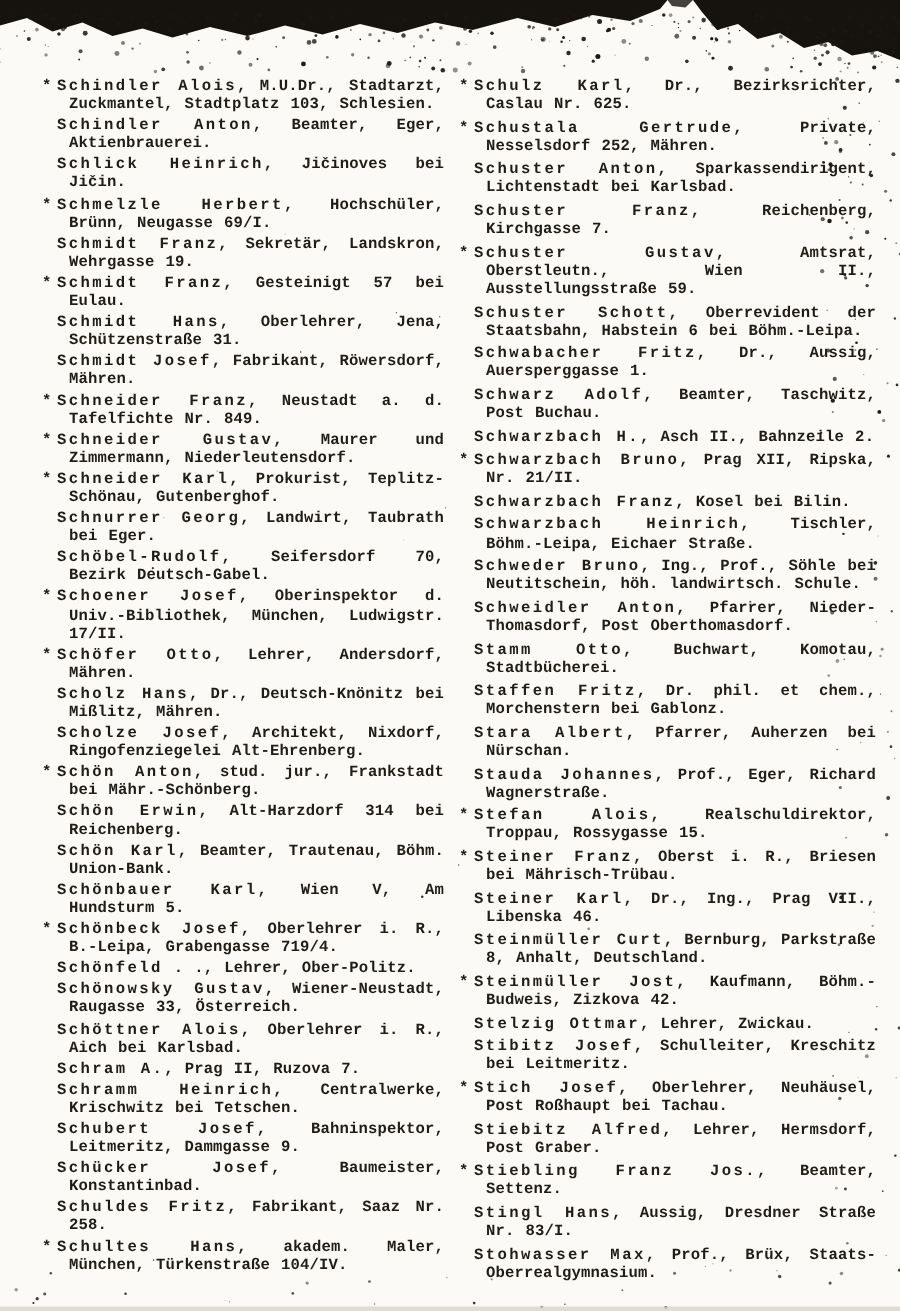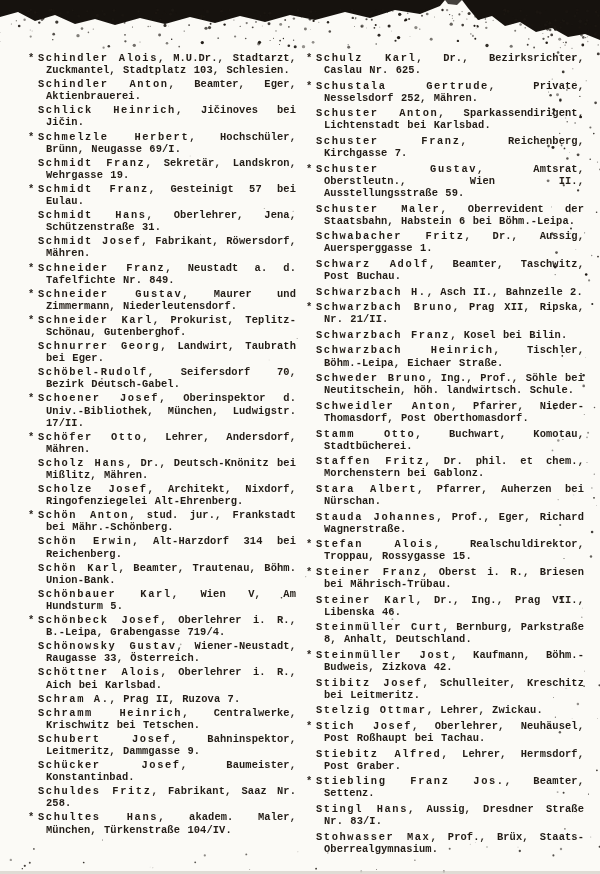--- a/index.html
+++ b/index.html
@@ -514,55 +514,56 @@
       <div class="entry"><span class="star"></span><span class="name">Schöbel-Rudolf</span>, Seifersdorf 70, Bezirk Deutsch-Gabel.</div>
       <div class="entry"><span class="star">*</span><span class="name">Schoener Josef</span>, Oberinspektor d. Univ.-Bibliothek, München, Ludwigstr. 17/II.</div>
       <div class="entry"><span class="star">*</span><span class="name">Schöfer Otto</span>, Lehrer, Andersdorf, Mähren.</div>
       <div class="entry"><span class="star"></span><span class="name">Scholz Hans</span>, Dr., Deutsch-Knönitz bei Mißlitz, Mähren.</div>
       <div class="entry"><span class="star"></span><span class="name">Scholze Josef</span>, Architekt, Nixdorf, Ringofenziegelei Alt-Ehrenberg.</div>
       <div class="entry"><span class="star">*</span><span class="name">Schön Anton</span>, stud. jur., Frankstadt bei Mähr.-Schönberg.</div>
       <div class="entry"><span class="star"></span><span class="name">Schön Erwin</span>, Alt-Harzdorf 314 bei Reichenberg.</div>
       <div class="entry"><span class="star"></span><span class="name">Schön Karl</span>, Beamter, Trautenau, Böhm. Union-Bank.</div>
       <div class="entry"><span class="star"></span><span class="name">Schönbauer Karl</span>, Wien V, Am Hundsturm 5.</div>
       <div class="entry"><span class="star">*</span><span class="name">Schönbeck Josef</span>, Oberlehrer i. R., B.-Leipa, Grabengasse 719/4.</div>
+      <div class="entry"><span class="star"></span><span class="name">Schönfeld</span> . ., Lehrer, Ober-Politz.</div>
       <div class="entry"><span class="star"></span><span class="name">Schönowsky Gustav</span>, Wiener-Neustadt, Raugasse 33, Österreich.</div>
       <div class="entry"><span class="star"></span><span class="name">Schöttner Alois</span>, Oberlehrer i. R., Aich bei Karlsbad.</div>
       <div class="entry"><span class="star"></span><span class="name">Schram A.</span>, Prag II, Ruzova 7.</div>
       <div class="entry"><span class="star"></span><span class="name">Schramm Heinrich</span>, Centralwerke, Krischwitz bei Tetschen.</div>
       <div class="entry"><span class="star"></span><span class="name">Schubert Josef</span>, Bahninspektor, Leitmeritz, Dammgasse 9.</div>
       <div class="entry"><span class="star"></span><span class="name">Schücker Josef</span>, Baumeister, Konstantinbad.</div>
       <div class="entry"><span class="star"></span><span class="name">Schuldes Fritz</span>, Fabrikant, Saaz Nr. 258.</div>
       <div class="entry"><span class="star">*</span><span class="name">Schultes Hans</span>, akadem. Maler, München, Türkenstraße 104/IV.</div>
     </div>
   <div class="col" id="col-right">
       <div class="entry"><span class="star">*</span><span class="name">Schulz Karl</span>, Dr., Bezirksrichter, Caslau Nr. 625.</div>
       <div class="entry"><span class="star">*</span><span class="name">Schustala Gertrude</span>, Private, Nesselsdorf 252, Mähren.</div>
       <div class="entry"><span class="star"></span><span class="name">Schuster Anton</span>, Sparkassendirigent, Lichtenstadt bei Karlsbad.</div>
       <div class="entry"><span class="star"></span><span class="name">Schuster Franz</span>, Reichenberg, Kirchgasse 7.</div>
       <div class="entry"><span class="star">*</span><span class="name">Schuster Gustav</span>, Amtsrat, Oberstleutn., Wien II., Ausstellungsstraße 59.</div>
-      <div class="entry"><span class="star"></span><span class="name">Schuster Maler</span>, Oberrevident der Staatsbahn, Habstein 6 bei Böhm.-Leipa.</div>
+      <div class="entry"><span class="star"></span><span class="name">Schuster Schott</span>, Oberrevident der Staatsbahn, Habstein 6 bei Böhm.-Leipa.</div>
       <div class="entry"><span class="star"></span><span class="name">Schwabacher Fritz</span>, Dr., Aussig, Auersperggasse 1.</div>
       <div class="entry"><span class="star"></span><span class="name">Schwarz Adolf</span>, Beamter, Taschwitz, Post Buchau.</div>
       <div class="entry"><span class="star"></span><span class="name">Schwarzbach H.</span>, Asch II., Bahnzeile 2.</div>
       <div class="entry"><span class="star">*</span><span class="name">Schwarzbach Bruno</span>, Prag XII, Ripska, Nr. 21/II.</div>
       <div class="entry"><span class="star"></span><span class="name">Schwarzbach Franz</span>, Kosel bei Bilin.</div>
       <div class="entry"><span class="star"></span><span class="name">Schwarzbach Heinrich</span>, Tischler, Böhm.-Leipa, Eichaer Straße.</div>
       <div class="entry"><span class="star"></span><span class="name">Schweder Bruno</span>, Ing., Prof., Söhle bei Neutitschein, höh. landwirtsch. Schule.</div>
       <div class="entry"><span class="star"></span><span class="name">Schweidler Anton</span>, Pfarrer, Nieder-Thomasdorf, Post Oberthomasdorf.</div>
       <div class="entry"><span class="star"></span><span class="name">Stamm Otto</span>, Buchwart, Komotau, Stadtbücherei.</div>
       <div class="entry"><span class="star"></span><span class="name">Staffen Fritz</span>, Dr. phil. et chem., Morchenstern bei Gablonz.</div>
       <div class="entry"><span class="star"></span><span class="name">Stara Albert</span>, Pfarrer, Auherzen bei Nürschan.</div>
       <div class="entry"><span class="star"></span><span class="name">Stauda Johannes</span>, Prof., Eger, Richard Wagnerstraße.</div>
       <div class="entry"><span class="star">*</span><span class="name">Stefan Alois</span>, Realschuldirektor, Troppau, Rossygasse 15.</div>
       <div class="entry"><span class="star">*</span><span class="name">Steiner Franz</span>, Oberst i. R., Briesen bei Mährisch-Trübau.</div>
       <div class="entry"><span class="star"></span><span class="name">Steiner Karl</span>, Dr., Ing., Prag VII., Libenska 46.</div>
       <div class="entry"><span class="star"></span><span class="name">Steinmüller Curt</span>, Bernburg, Parkstraße 8, Anhalt, Deutschland.</div>
       <div class="entry"><span class="star">*</span><span class="name">Steinmüller Jost</span>, Kaufmann, Böhm.-Budweis, Zizkova 42.</div>
+      <div class="entry"><span class="star"></span><span class="name">Stelzig Ottmar</span>, Lehrer, Zwickau.</div>
       <div class="entry"><span class="star"></span><span class="name">Stibitz Josef</span>, Schulleiter, Kreschitz bei Leitmeritz.</div>
-      <div class="entry"><span class="star"></span><span class="name">Stelzig Ottmar</span>, Lehrer, Zwickau.</div>
       <div class="entry"><span class="star">*</span><span class="name">Stich Josef</span>, Oberlehrer, Neuhäusel, Post Roßhaupt bei Tachau.</div>
       <div class="entry"><span class="star"></span><span class="name">Stiebitz Alfred</span>, Lehrer, Hermsdorf, Post Graber.</div>
       <div class="entry"><span class="star">*</span><span class="name">Stiebling Franz Jos.</span>, Beamter, Settenz.</div>
       <div class="entry"><span class="star"></span><span class="name">Stingl Hans</span>, Aussig, Dresdner Straße Nr. 83/I.</div>
       <div class="entry"><span class="star"></span><span class="name">Stohwasser Max</span>, Prof., Brüx, Staats-Oberrealgymnasium.</div>
     </div>
 
   <div class="bottom-edge"></div>
 </div>
 

